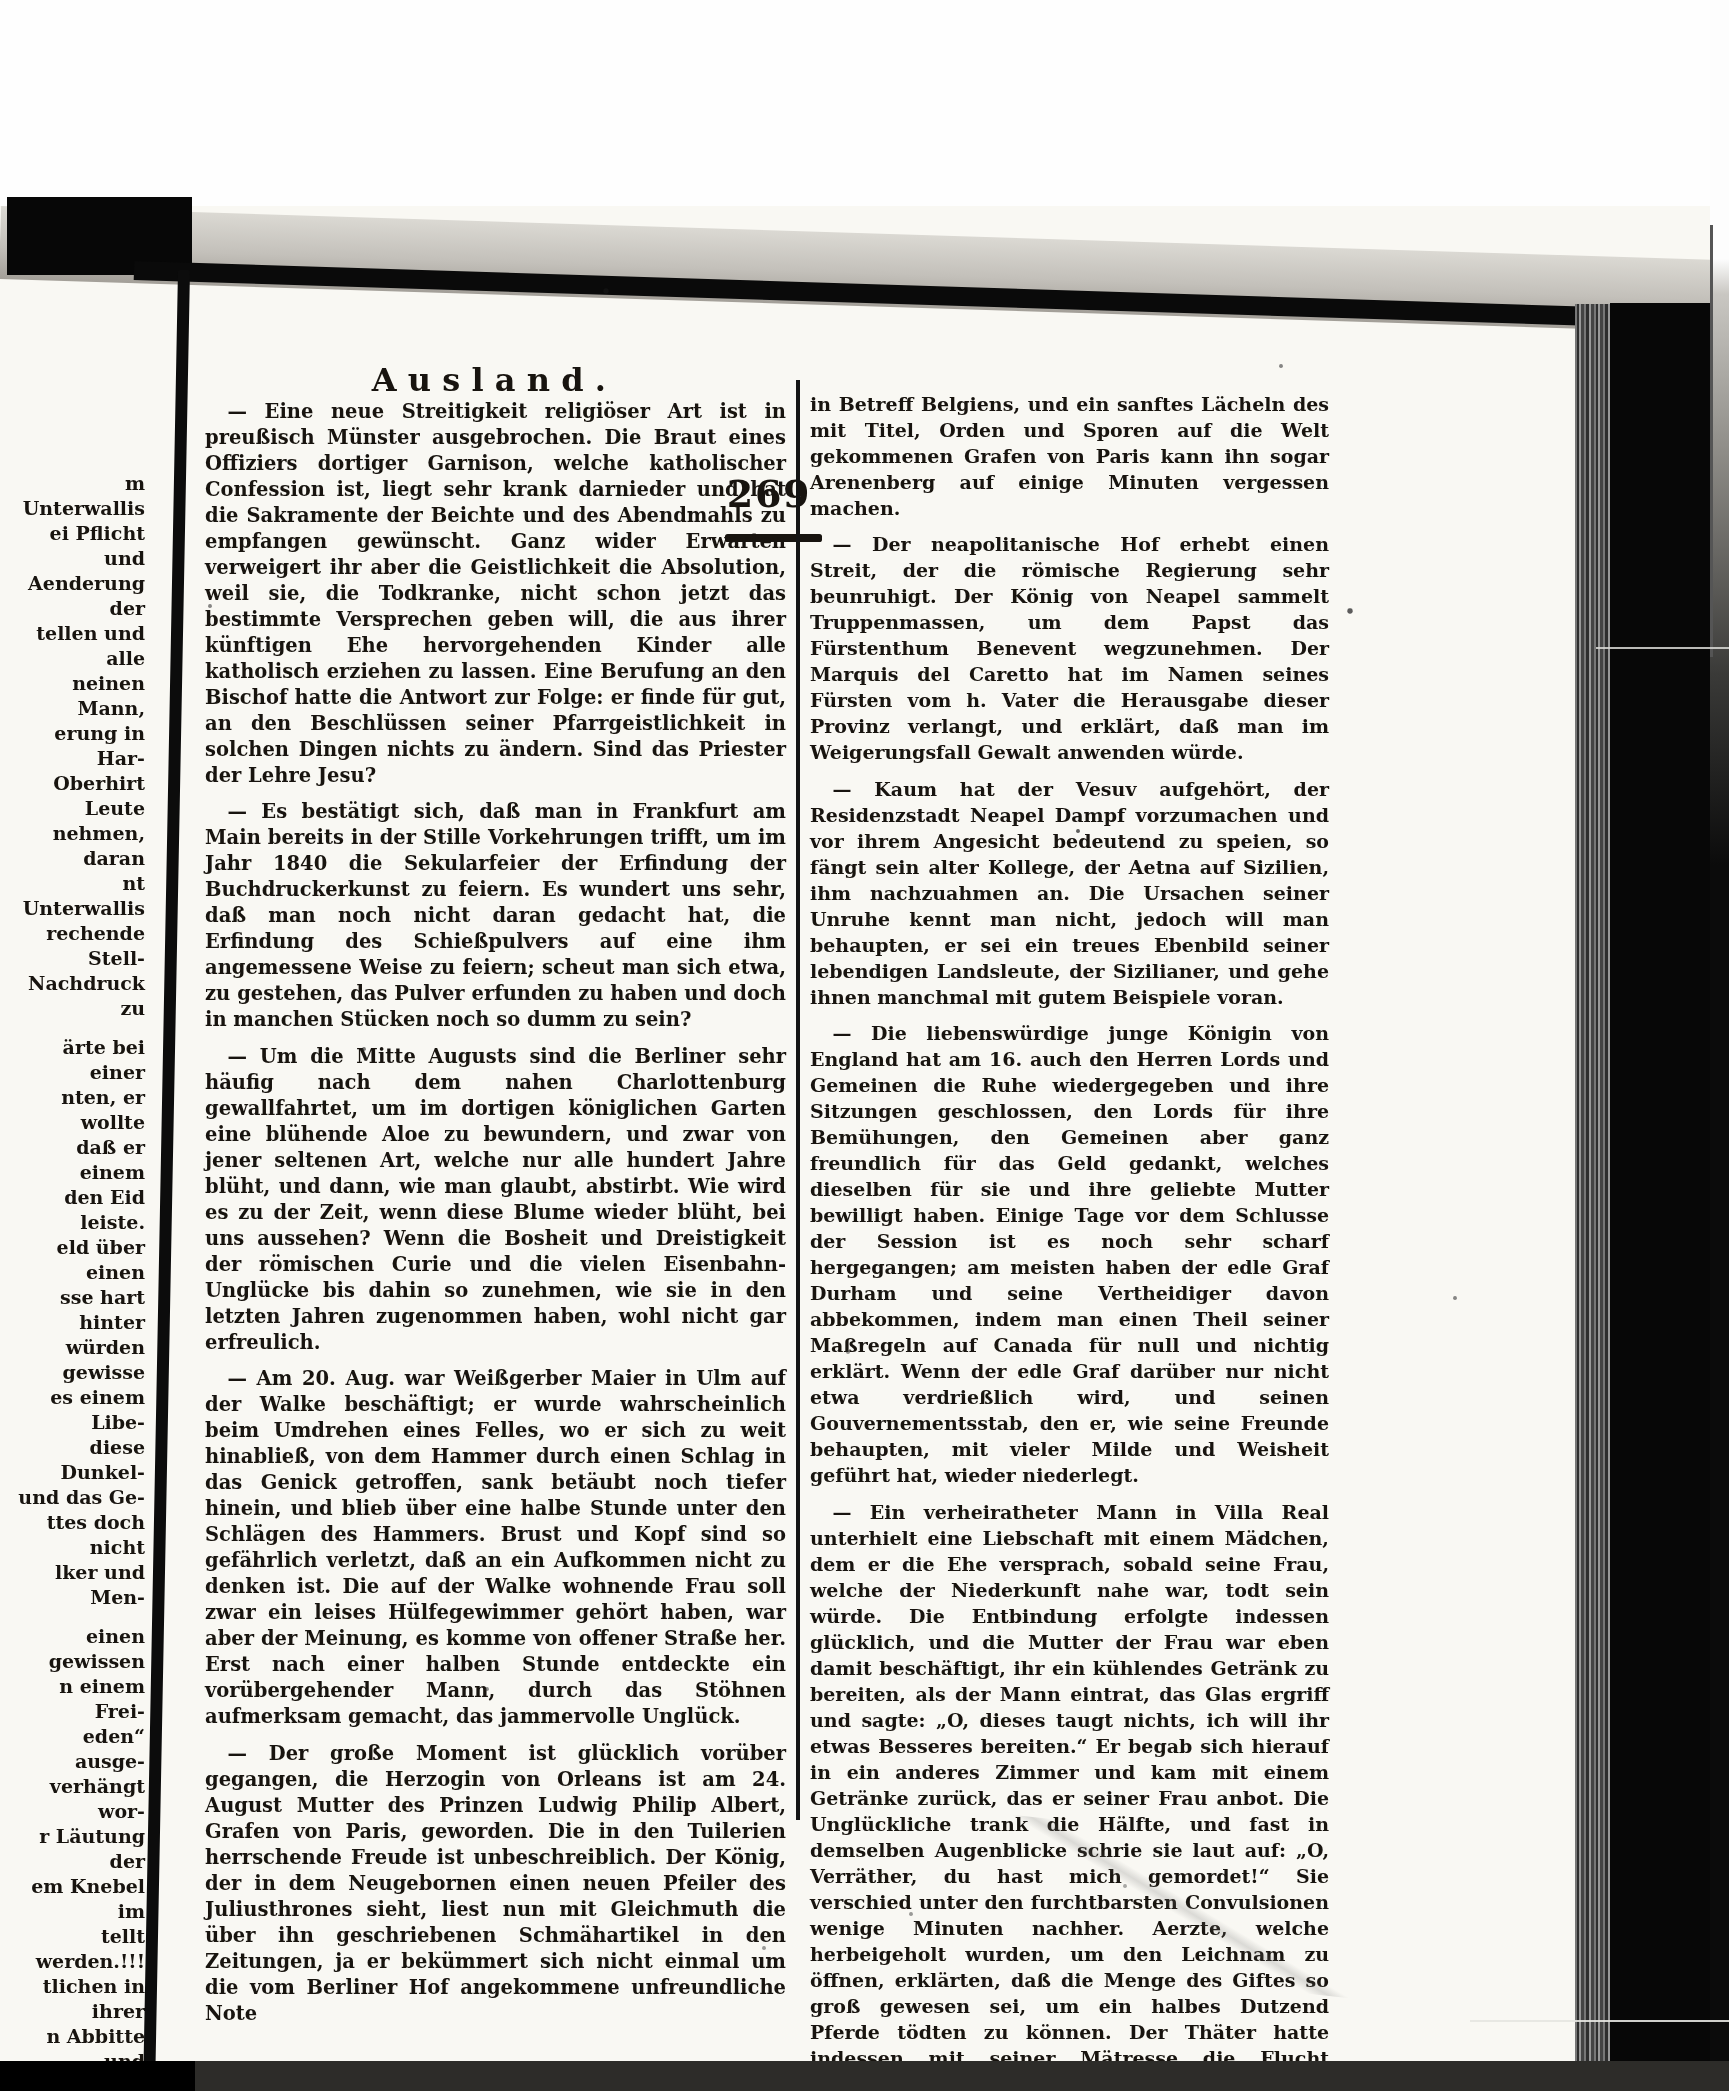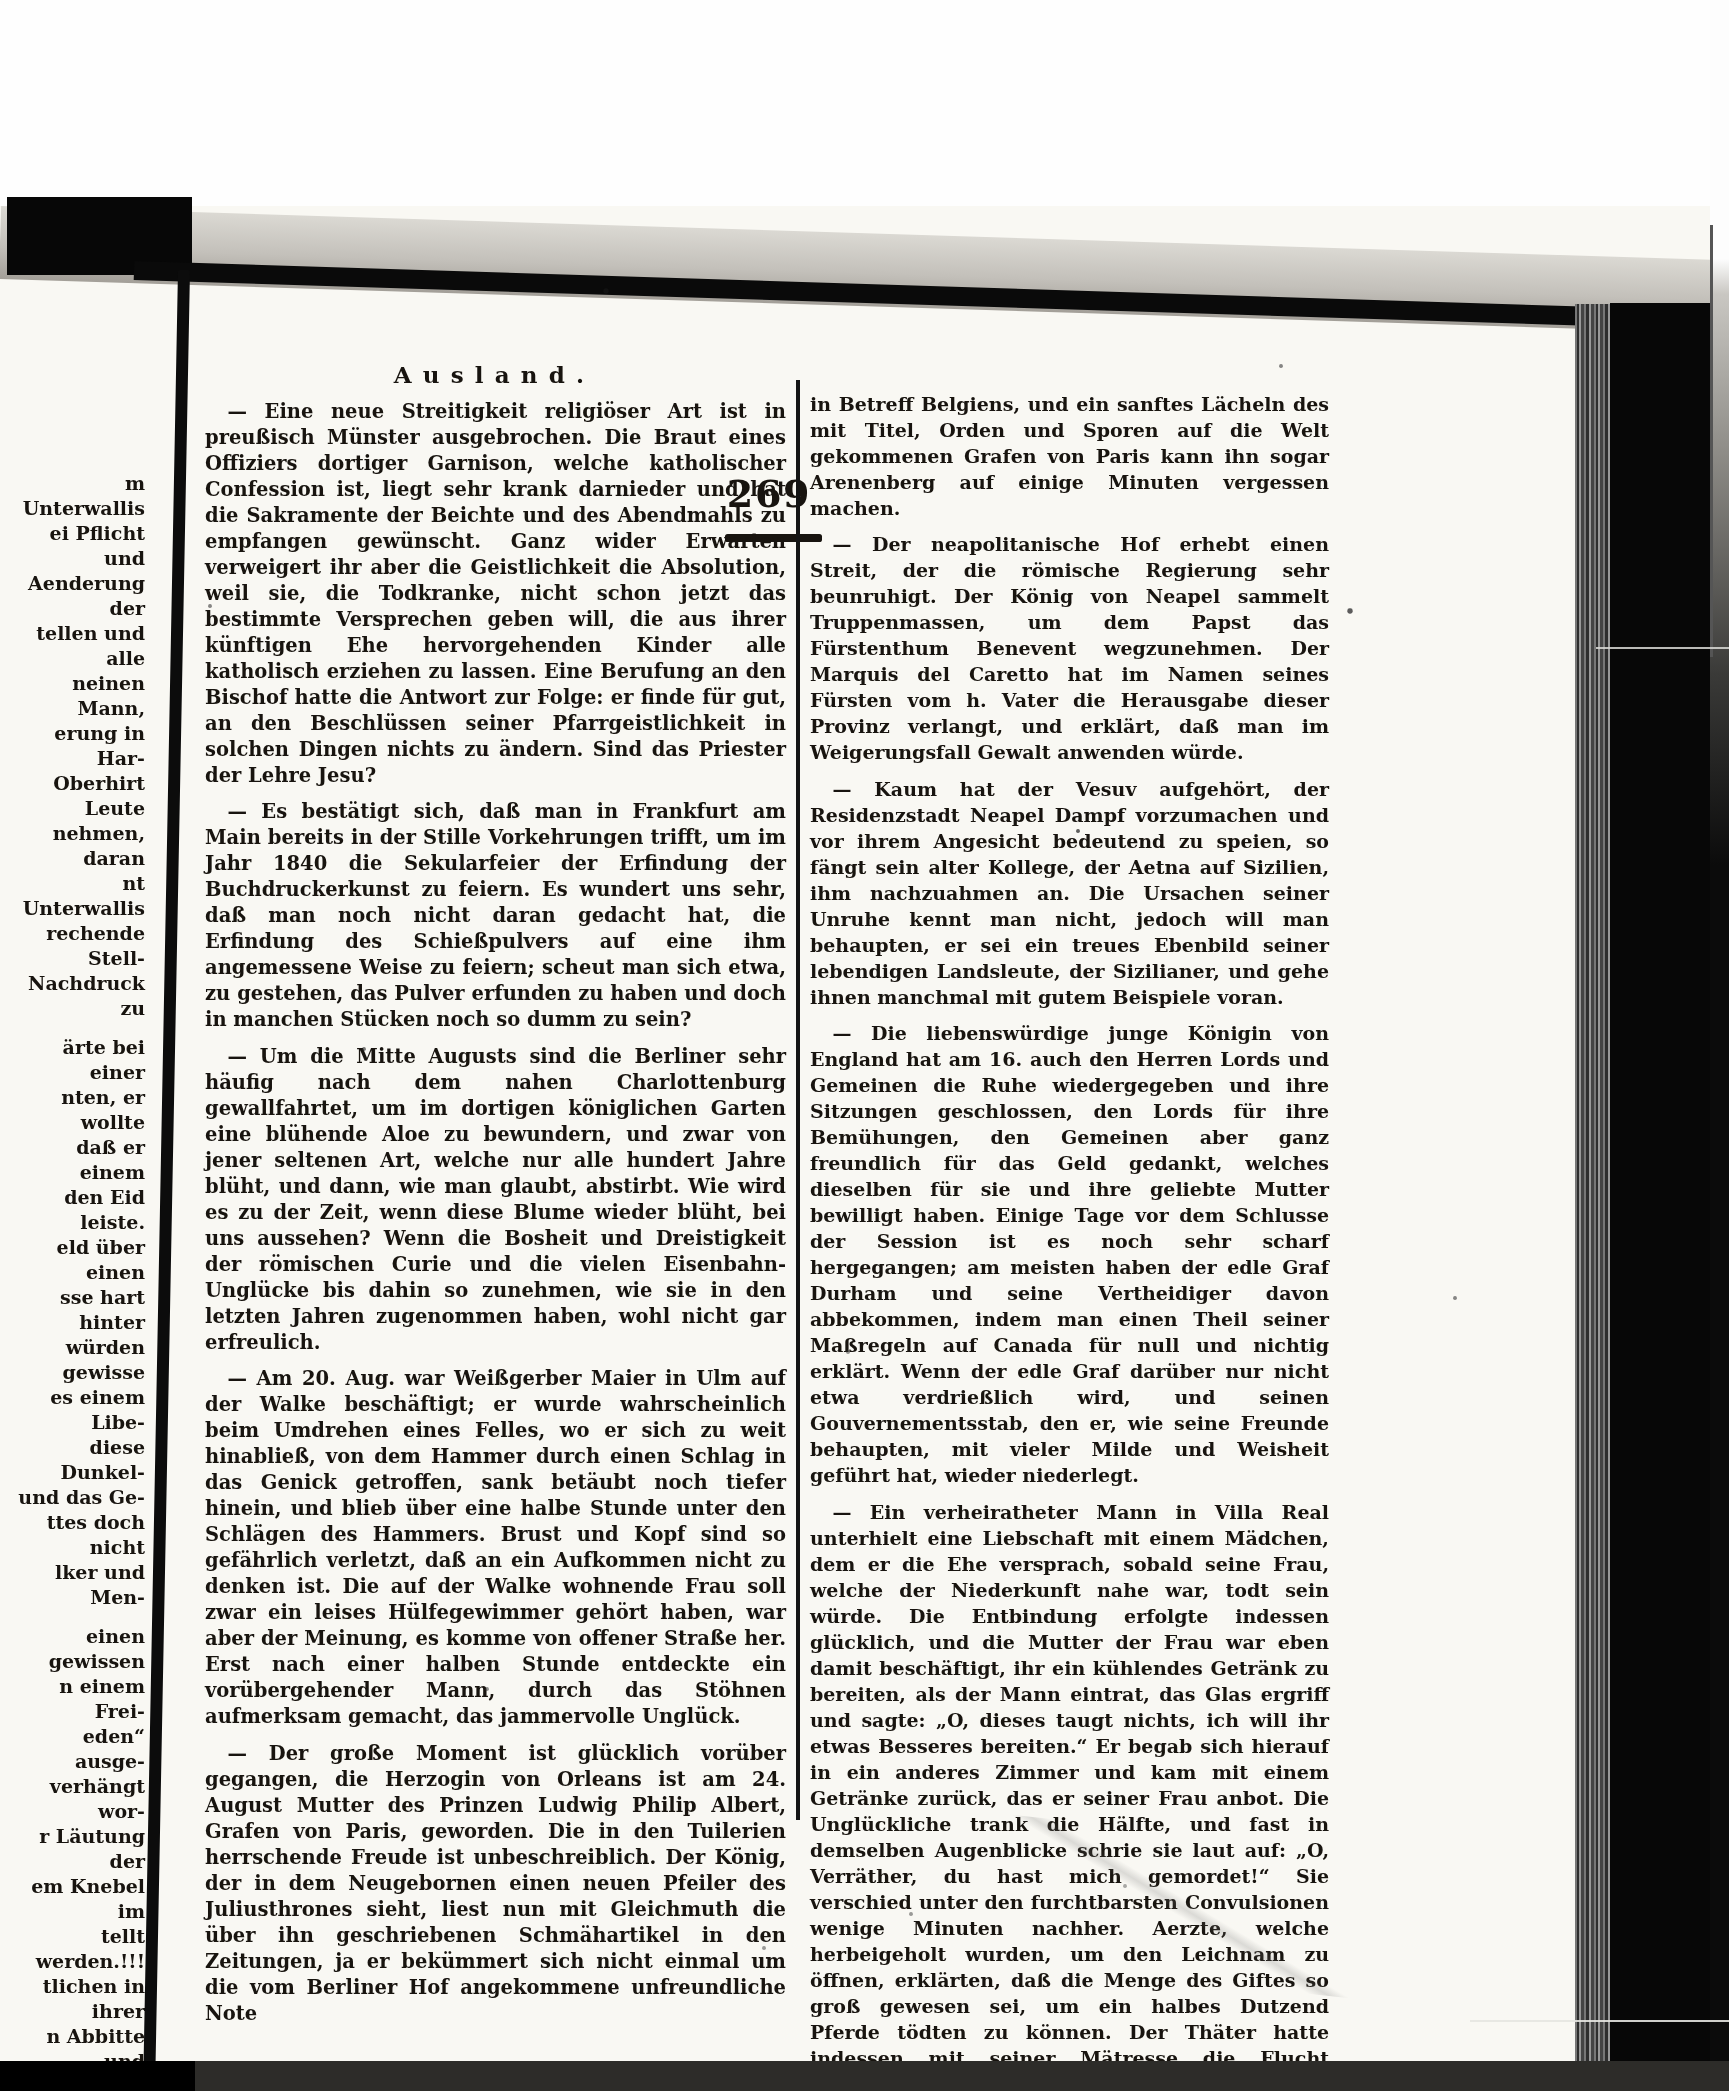--- a/index.html
+++ b/index.html
@@ -54,21 +54,21 @@
 
   
   .main-page{left:0;top:0;width:1729px;height:2092px;z-index:3;}
   .page-number{
     position:absolute;left:700px;top:471px;width:138px;text-align:center;
     font-size:38px;font-weight:700;letter-spacing:1.7px;
   }
   .page-number-rule{position:absolute;left:725px;top:534px;width:97px;height:7.8px;background:var(--ink);border-radius:2.6px;}
   .section-heading{
     position:absolute;left:205px;top:361px;width:579px;text-align:center;
-    font-size:23px;font-weight:700;letter-spacing:11.2px;
+    font-size:32px;font-weight:700;letter-spacing:11.2px;
   }
   .col{position:absolute;text-align:justify;font-weight:700;}
   .col p.par{margin:0 0 10.4px 0;text-indent:22.5px;}
   .col-left{left:205px;top:399px;width:581px;font-size:19.5px;line-height:26px;}
   .col-right{left:810px;top:391px;width:519px;font-size:19px;line-height:26px;}
   .col-right p.par:first-child{text-indent:0;}
   .column-rule{left:796px;top:380px;width:4.3px;height:1440px;background:#141414;z-index:3;}
 
   
   .deckle{

